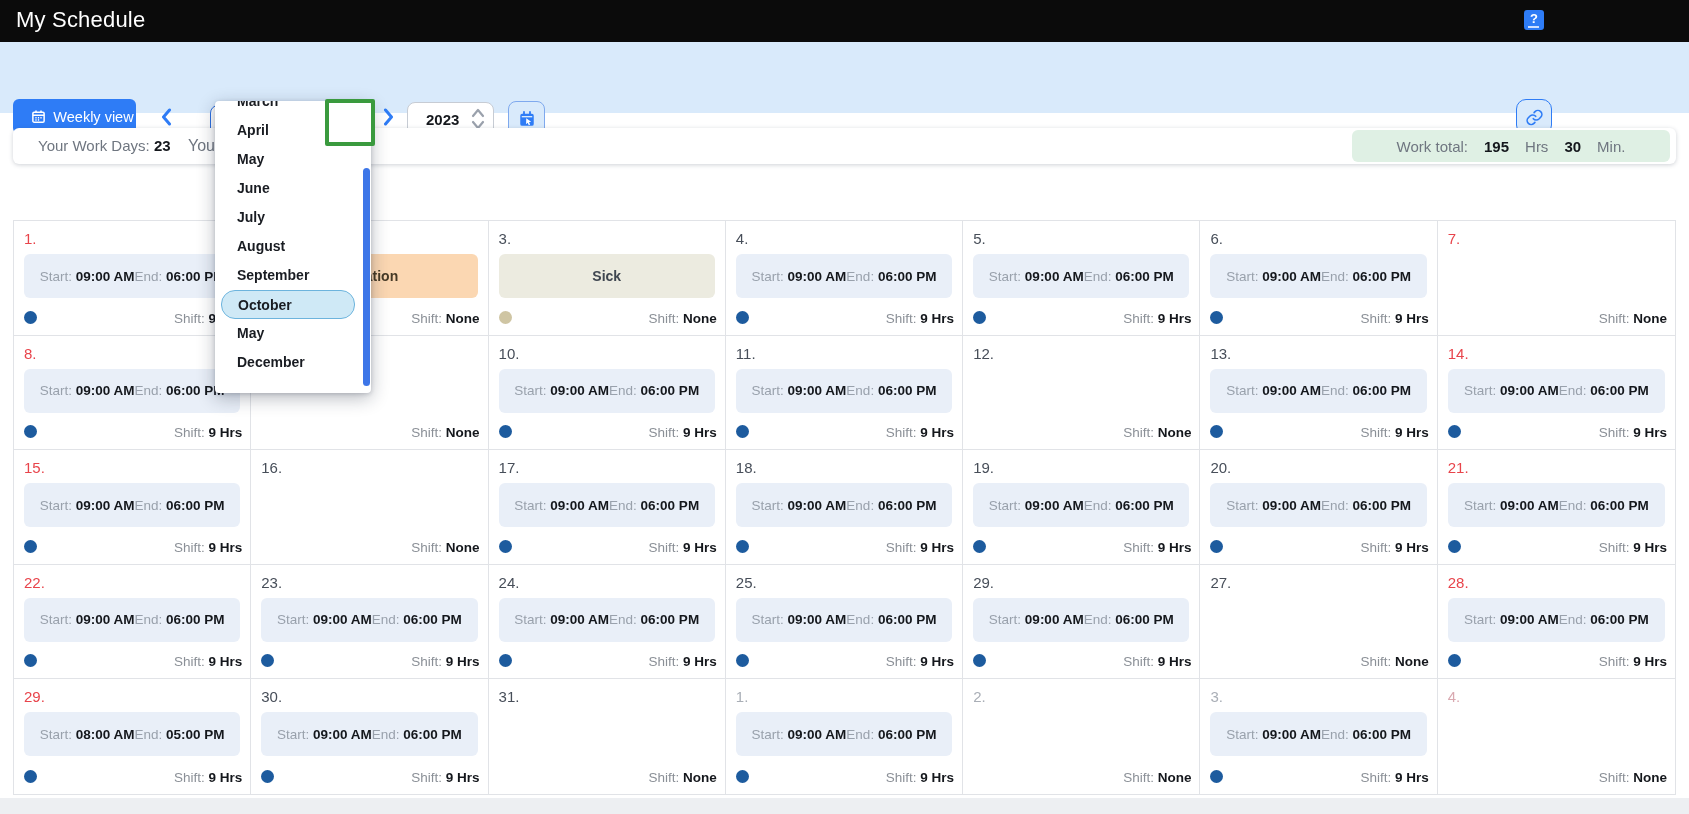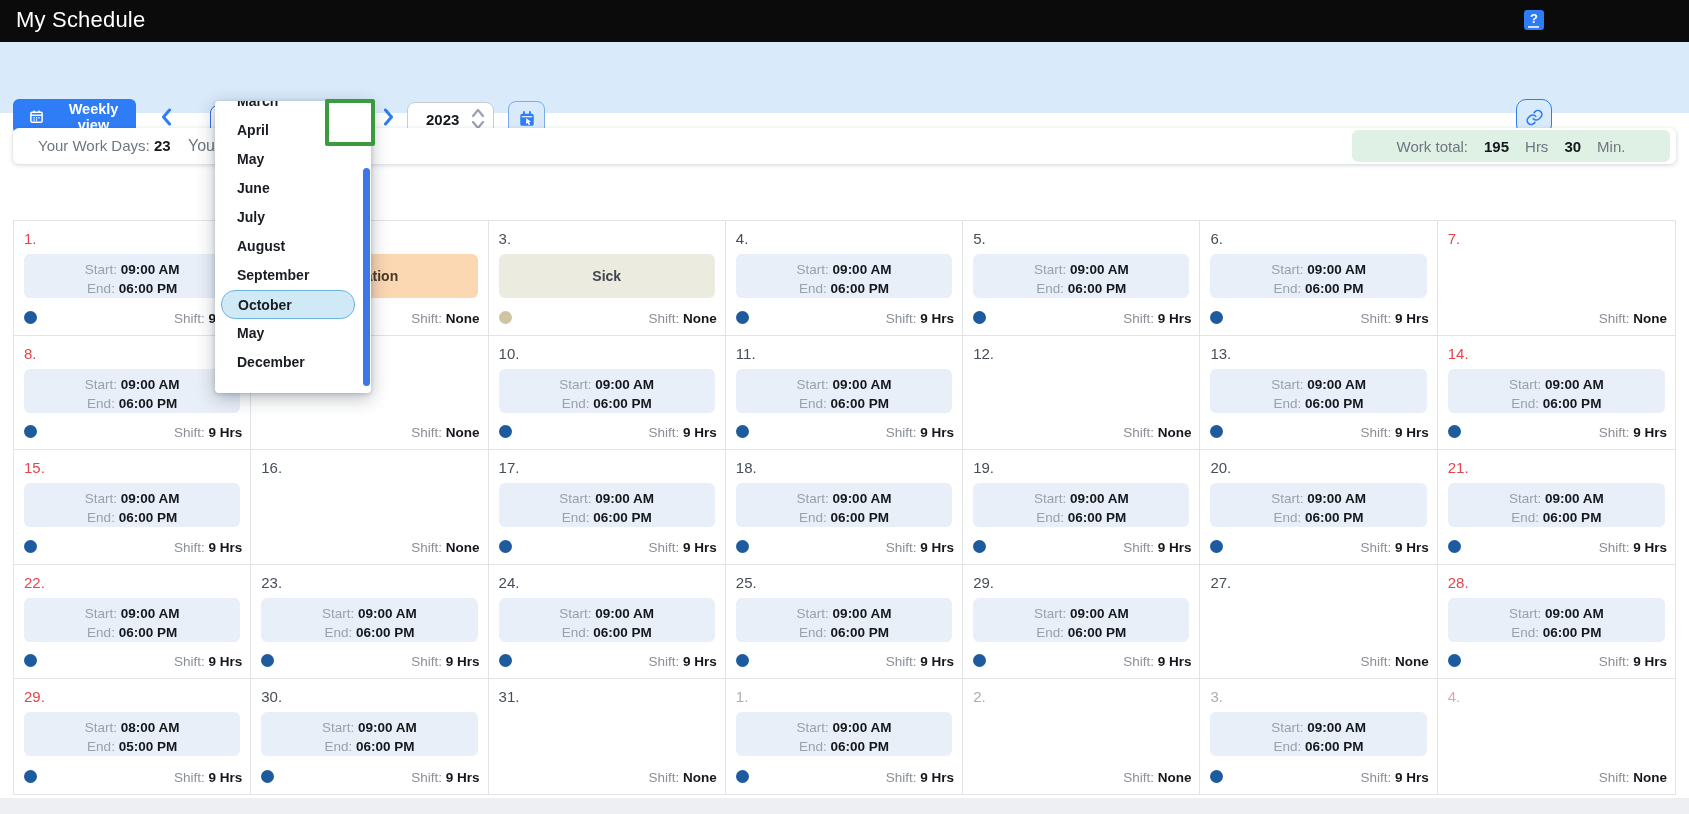--- a/index.html
+++ b/index.html
@@ -10,21 +10,21 @@
   
   .hdr { position:absolute; left:0; top:0; width:1689px; height:42px; background:#0b0b0b; }
   .hdr-title { position:absolute; left:16px; top:7px; color:#fff; font-size:22px; font-weight:400; letter-spacing:.2px; }
   .help-btn { position:absolute; left:1524px; top:10px; width:20px; height:20px; background:#2e7cf6; border-radius:3px;
               color:#fff; font-size:13px; font-weight:bold; text-align:center; line-height:18px; cursor:pointer; }
   .help-btn::after { content:""; position:absolute; left:4px; bottom:2px; width:11px; height:2px; background:#cfe0ff; }
 
   
   .toolbar { position:absolute; left:0; top:42px; width:1689px; height:71px; background:#d9eafb; }
   .btn-weekly { position:absolute; left:13px; top:57px; width:123px; height:35px; background:#2e7cf6; border:none;
-                border-radius:6px; color:#fff; font-size:14.5px; font-weight:bold; font-family:inherit;
+                border-radius:6px; color:#fff; font-size:14.5px; font-weight:normal; font-family:inherit;
                 display:flex; align-items:center; justify-content:center; gap:7px; cursor:pointer;padding-left:16px; }
   .nav-arrow { position:absolute; top:63px; width:24px; height:24px; background:none; border:none; cursor:pointer;
                display:flex; align-items:center; justify-content:center; }
   .nav-prev { left:154px; } .nav-next { left:376px; }
 
   .month-select { position:absolute; left:210px; top:63px; width:152px; height:34px; background:#fff;
                   border:1.5px solid #2d6fe0; border-radius:8px; cursor:pointer; }
   .month-select .flabel { position:absolute; left:9px; top:-8px; padding:0 4px; font-size:11.5px; color:#555e6b;
                   background:linear-gradient(#d9eafb 46%, #ffffff 46%); line-height:14px; }
   .month-select .mval { position:absolute; left:11px; top:6px; font-size:15px; font-weight:bold; color:#15181d; }
@@ -58,21 +58,21 @@
 
   .grid { position:absolute; left:13px; top:220px; width:1663px; height:575px; display:grid;
           grid-template-columns:repeat(7,1fr); grid-template-rows:repeat(5,1fr);
           border:1px solid #e1e3e7; background:#fff; }
   .cell { position:relative; border-right:1px solid #e1e3e7; border-bottom:1px solid #e1e3e7; background:#fff; }
   .cell.last-col { border-right:none; } .cell.last-row { border-bottom:none; }
   .cell .date { position:absolute; left:10px; top:9px; font-size:15px; }
   .date.weekday { color:#474e59; } .date.weekend { color:#e8444b; }
   .date.muted { color:#a9aeb6; } .date.muted-weekend { color:#d9a9b0; }
   .shiftbox { position:absolute; left:10px; right:10px; top:33px; height:44px; border-radius:6px; background:#e9eff8;
-              display:flex; flex-direction:column; align-items:center; justify-content:flex-end; line-height:19px;
+              display:flex; align-items:center; justify-content:center; line-height:19px;
               font-size:13.5px; color:#99a1ac; }
   .shiftbox b { color:#14171c; }
   .specialbox { position:absolute; left:10px; right:10px; top:33px; height:44px; border-radius:6px;
                 display:flex; align-items:center; justify-content:center; font-size:14px; font-weight:bold; }
   .specialbox.vacation { background:#fbd7b2; color:#463a26; }
   .specialbox.sick { background:#ecebe0; color:#3f4650; }
   .dot { position:absolute; left:10px; bottom:11px; width:13px; height:13px; border-radius:50%; }
   .dot.blue { background:#1d5b9e; } .dot.tan { background:#cfc5a3; }
   .shiftline { position:absolute; right:8px; bottom:9px; font-size:13.5px; color:#8b9097; }
   .shiftline b { color:#14171c; }

